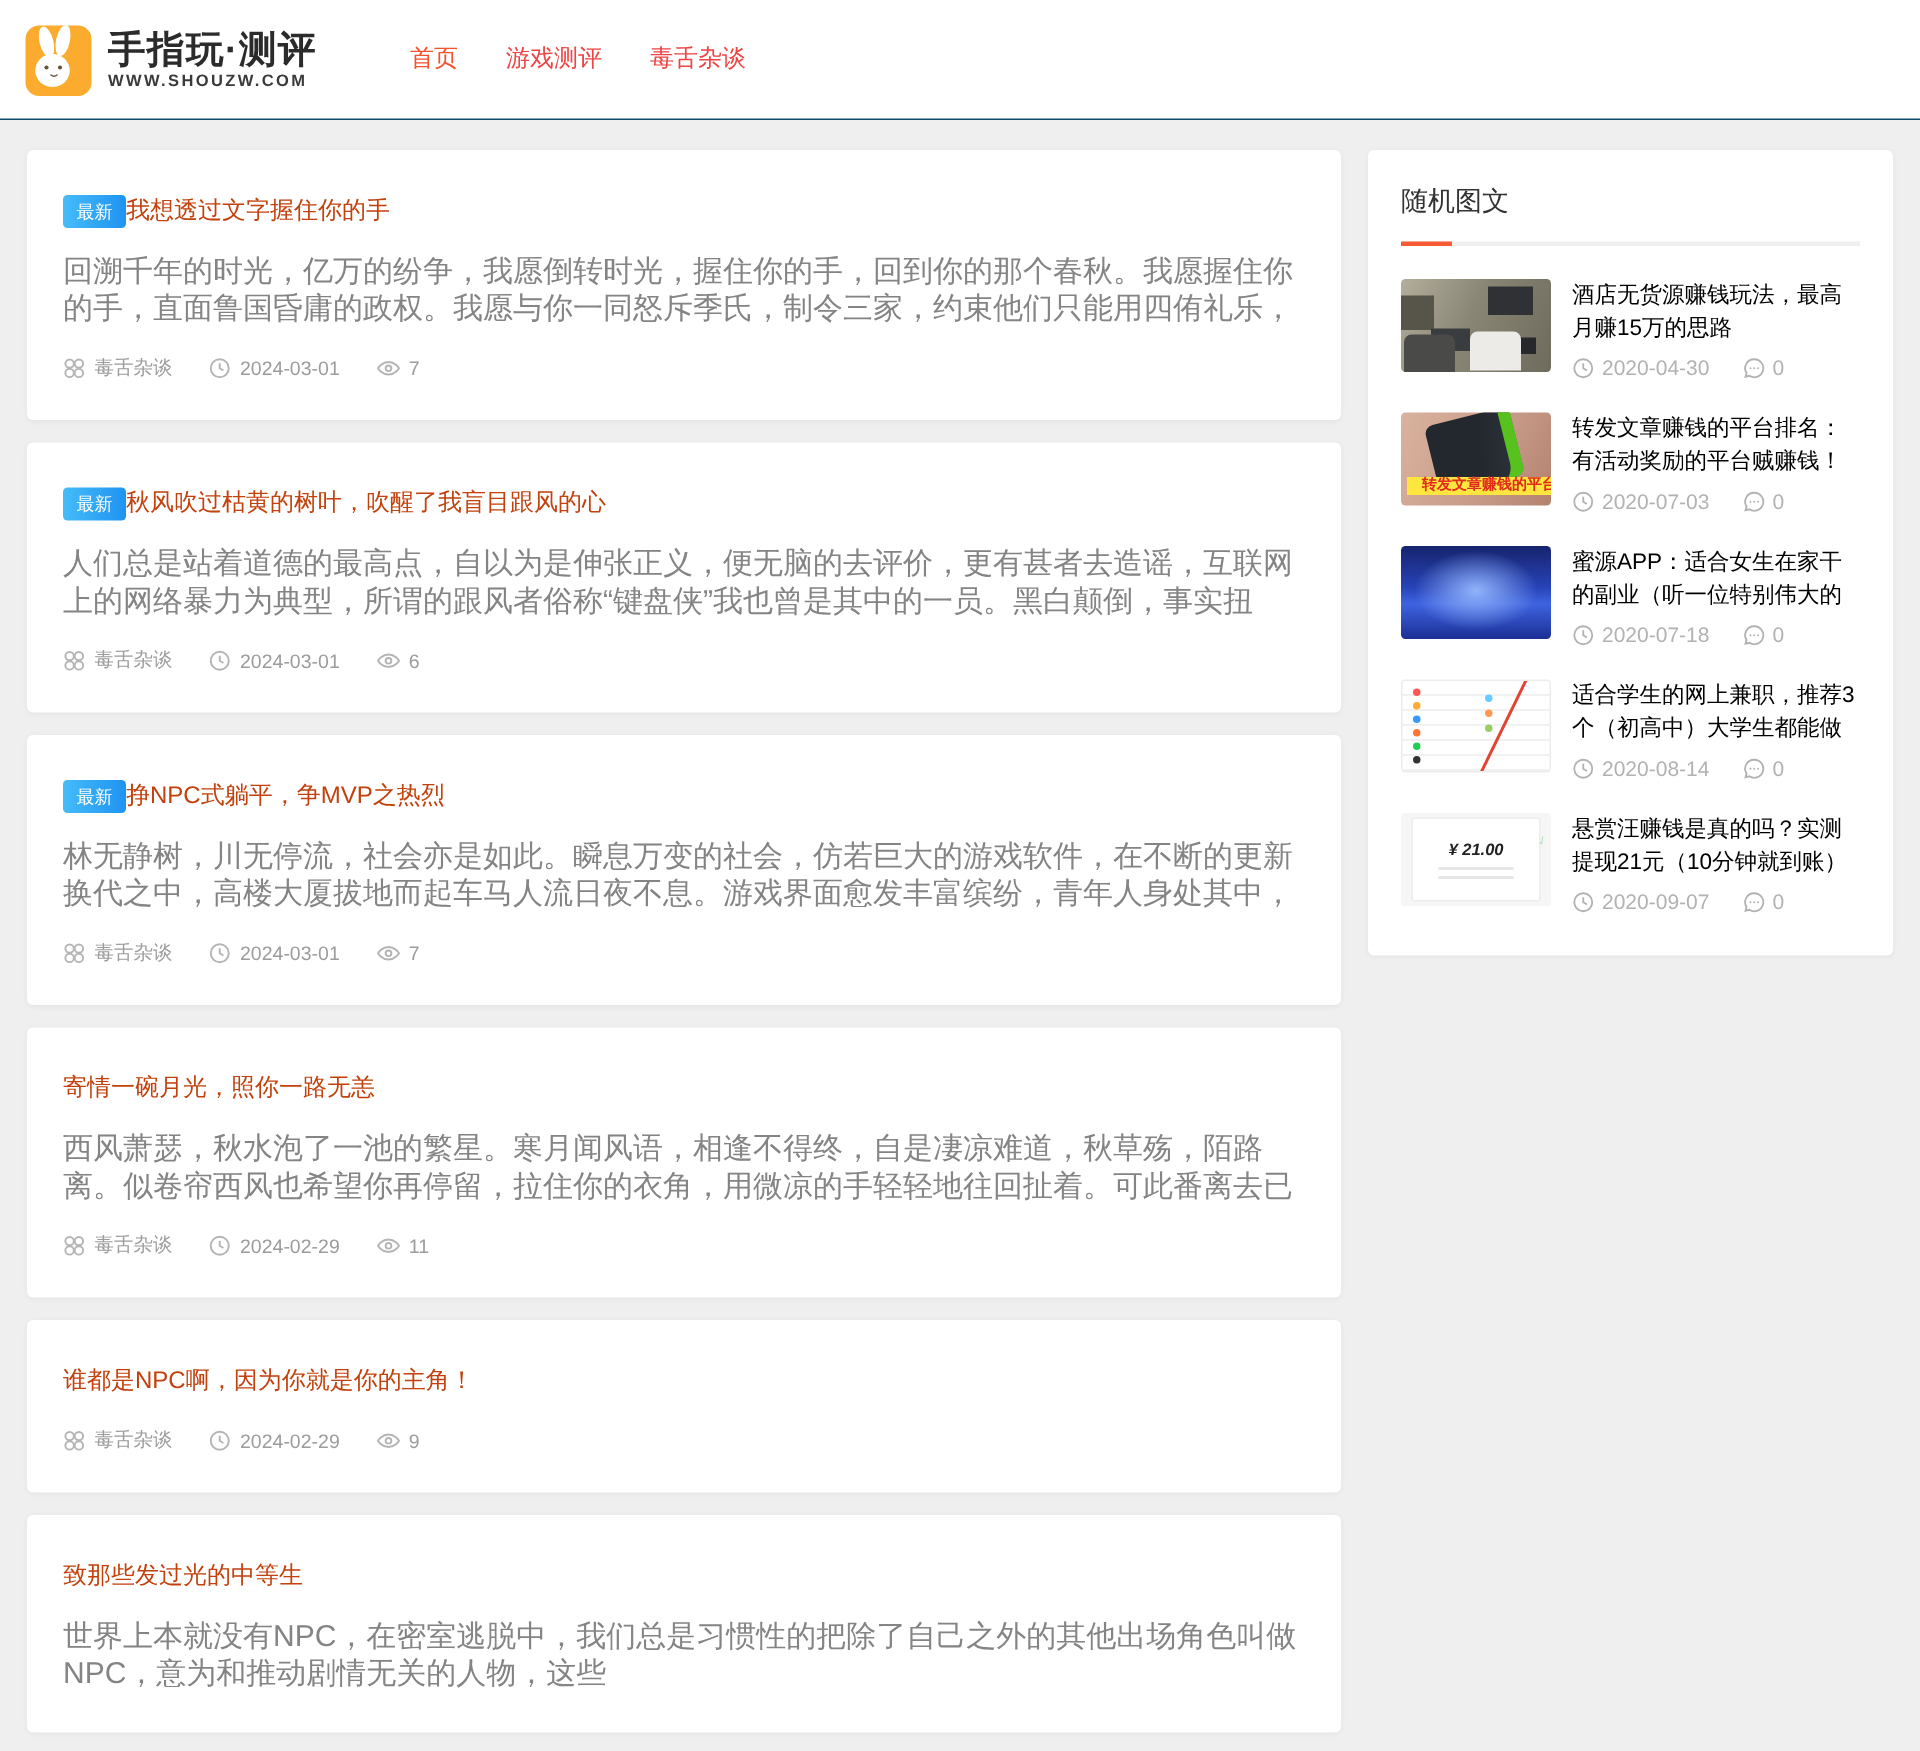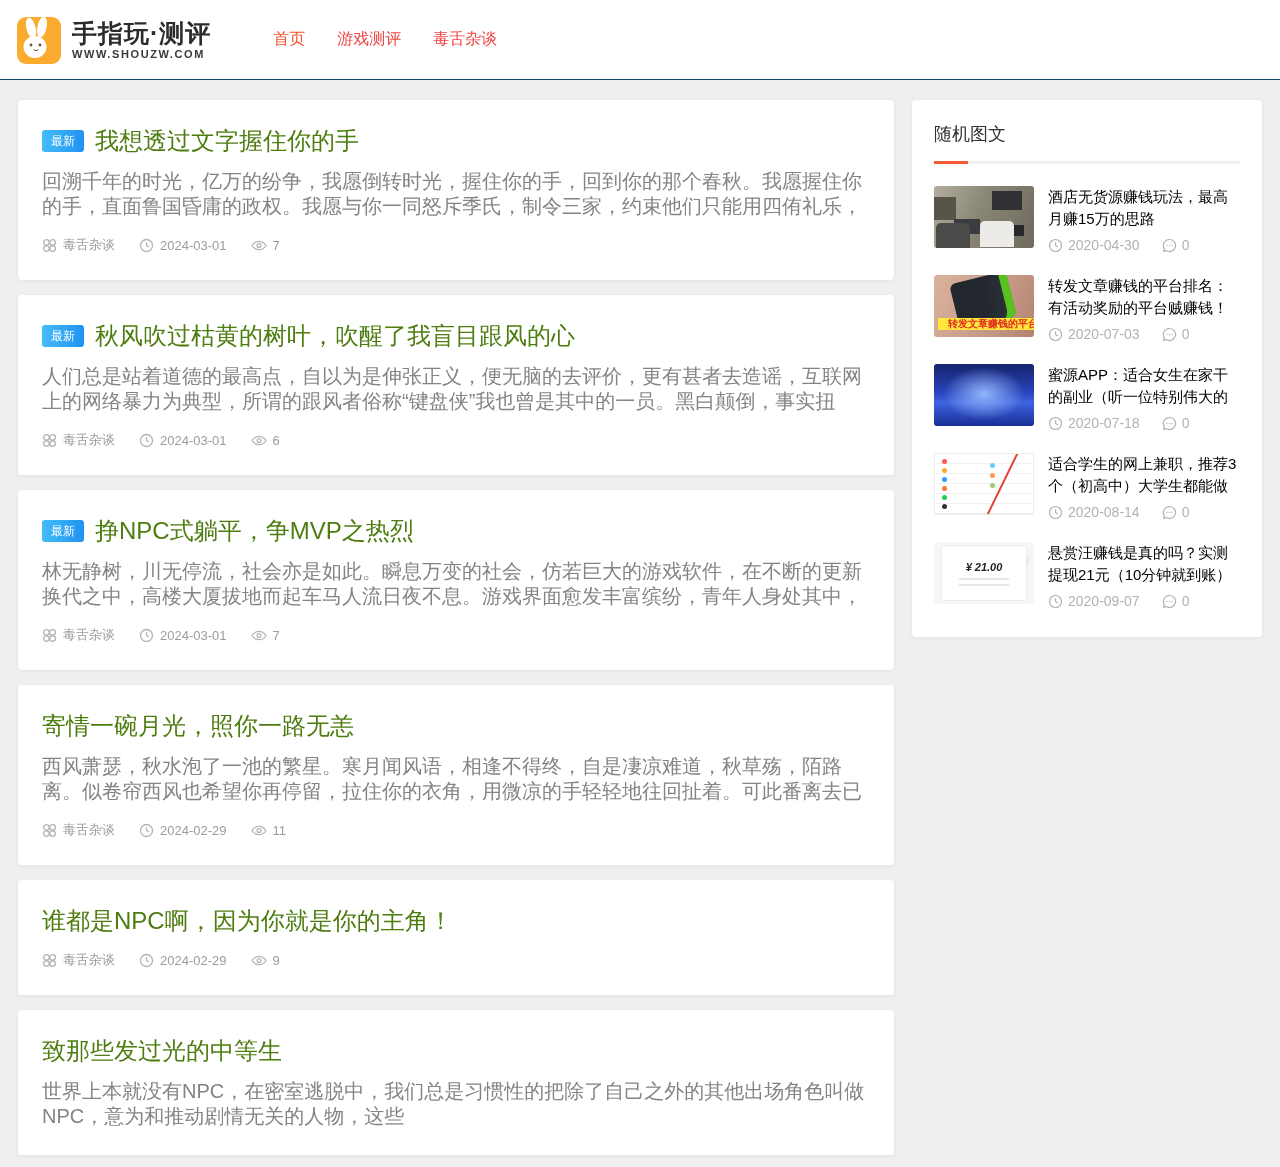--- a/index.html
+++ b/index.html
@@ -17,22 +17,22 @@
   .nav-item.active { color:#f4512c; }
 
   
   .page { display:flex; padding:20px 18px 0; gap:18px; align-items:flex-start; }
   .col-main { width:876px; flex:none; }
   .col-side { width:350px; flex:none; }
 
   
   .card { background:#fff; border-radius:4px; box-shadow:0 1px 4px rgba(0,0,0,.05); padding:28px 24px 26px; margin-bottom:15px; }
   .card-head { display:flex; align-items:center; }
-  .badge-new { flex:none; background:linear-gradient(90deg,#45bcf9,#1f93f1); color:#fff; font-size:12px; line-height:22px; padding:0 9px; border-radius:3px; margin-right:11px; }
-  .article-title { font-size:24px; font-weight:400; color:#4d7c0f; line-height:26px; cursor:pointer; }
+  .badge-new { flex:none; background:linear-gradient(90deg,#45bcf9,#1f93f1); color:#fff; font-size:12px; line-height:22px; padding:0 9px; border-radius:3px; }
+  .article-title { font-size:16px; font-weight:400; color:#c2410c; line-height:26px; cursor:pointer; }
   .excerpt { margin-top:15px; font-size:20px; color:#848484; line-height:25px; max-height:50px; overflow:hidden; }
   .meta { margin-top:17px; display:flex; align-items:center; font-size:13px; color:#9c9c9c; }
   .meta .m-item { display:flex; align-items:center; margin-right:24px; }
   .meta svg { margin-right:6px; display:block; }
   .m-cat { cursor:pointer; }
 
   
   .side-card { background:#fff; border-radius:4px; box-shadow:0 1px 4px rgba(0,0,0,.05); padding:22px 22px 6px; }
   .side-title { font-size:18px; color:#333; font-weight:400; }
   .side-divider { margin:15px 0 22px; height:3px; background:#f0f0f0; position:relative; }

